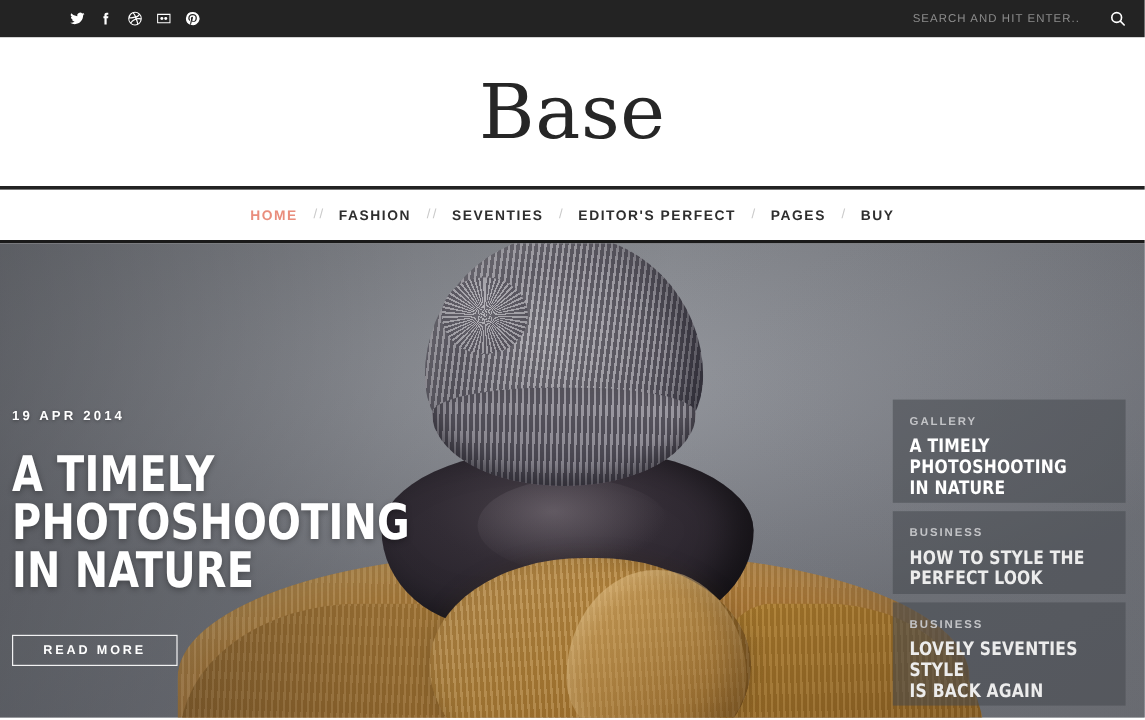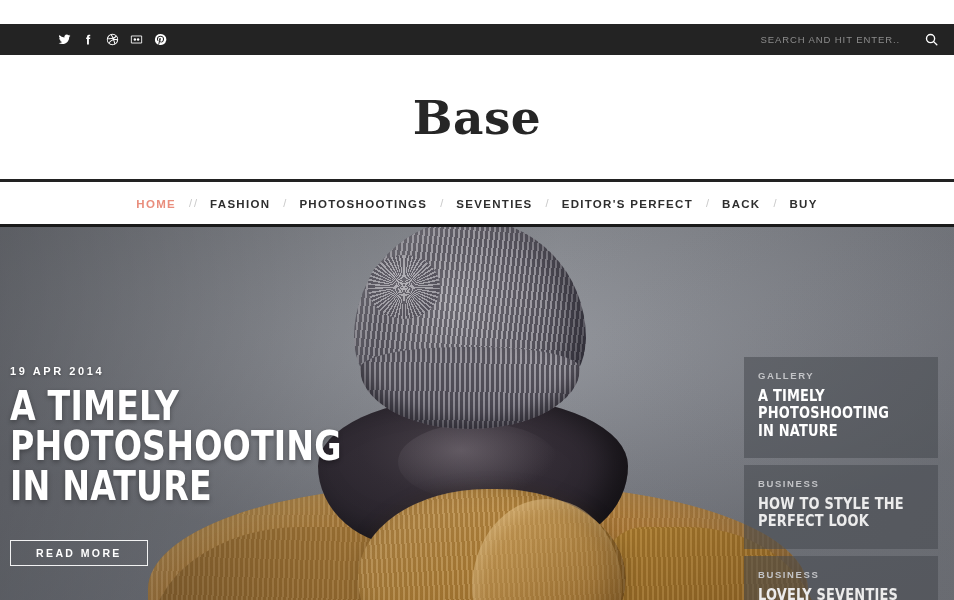--- a/index.html
+++ b/index.html
@@ -11,21 +11,20 @@
     -webkit-font-smoothing:antialiased;
   }
 
   
   .topbar {
     height:31px;
     background:#232323;
     display:flex;
     align-items:center;
     position:relative;
-    margin-top:24px;
   }
   .social {
     display:flex;
     align-items:center;
     margin-left:52px;
     gap:0px;
   }
   .social-link {
     width:24px; height:24px;
     display:flex; align-items:center; justify-content:center;
@@ -65,22 +64,22 @@
   
   .logo-area {
     height:124px;
     background:#fff;
     display:flex;
     align-items:center;
     justify-content:center;
   }
   .logo {
     font-family:"DejaVu Serif", "Liberation Serif", serif;
-    font-size:47px;
-    font-weight:700;
+    font-size:63px;
+    font-weight:400;
     color:#262626;
     letter-spacing:0.5px;
     line-height:1;
     cursor:pointer;
     text-decoration:none;
   }
 
   
   .nav {
     height:48px;
@@ -236,21 +235,21 @@
     left:10px;
     top:138px;
     width:520px;
     z-index:6;
   }
   .hero-date {
     color:#ffffff;
     font-size:11px;
     font-weight:700;
     letter-spacing:2.6px;
-    margin-bottom:9px;
+    margin-bottom:22px;
     text-shadow:0 1px 3px rgba(0,0,0,0.35);
   }
   .hero-title {
     color:#ffffff;
     font-family:"DejaVu Sans Condensed","Liberation Sans Narrow","Liberation Sans", sans-serif;
     font-size:41px;
     font-weight:700;
     line-height:0.98;
     letter-spacing:0.2px;
     transform:scaleX(0.90);
@@ -278,21 +277,21 @@
     right:16px;
     top:130px;
     width:194px;
     z-index:6;
     display:flex;
     flex-direction:column;
     gap:7px;
   }
   .hero-card {
     background:rgba(70,72,78,0.55);
-    padding:13px 14px 18px 14px;
+    padding:13px 14px 3px 14px;
     cursor:pointer;
   }
   .card-cat {
     color:#c3c4c7;
     font-size:9.5px;
     font-weight:700;
     letter-spacing:1.6px;
     margin-bottom:7px;
   }
   .card-title {
@@ -356,27 +355,26 @@
   <a class="logo">Base</a>
 </div>
 
 <nav class="nav">
   <ul class="nav-list">
       <li><a class="nav-item active">HOME</a></li>
       <li class="nav-sep">/</li>
       <li class="nav-sep">/</li>
       <li><a class="nav-item">FASHION</a></li>
       <li class="nav-sep">/</li>
-      <li><a class="nav-item">PHOTOSHOOTINGS</a></li>
       <li class="nav-sep">/</li>
       <li><a class="nav-item">SEVENTIES</a></li>
       <li class="nav-sep">/</li>
       <li><a class="nav-item">EDITOR'S PERFECT</a></li>
       <li class="nav-sep">/</li>
-      <li><a class="nav-item">BACK</a></li>
+      <li><a class="nav-item">PAGES</a></li>
       <li class="nav-sep">/</li>
       <li><a class="nav-item">BUY</a></li>
     </ul>
 </nav>
 
 <div class="hero">
   <div class="hero-photo">
     <div class="sky"></div>
     <div class="sky-vig"></div>
     <div class="jacket"></div>

